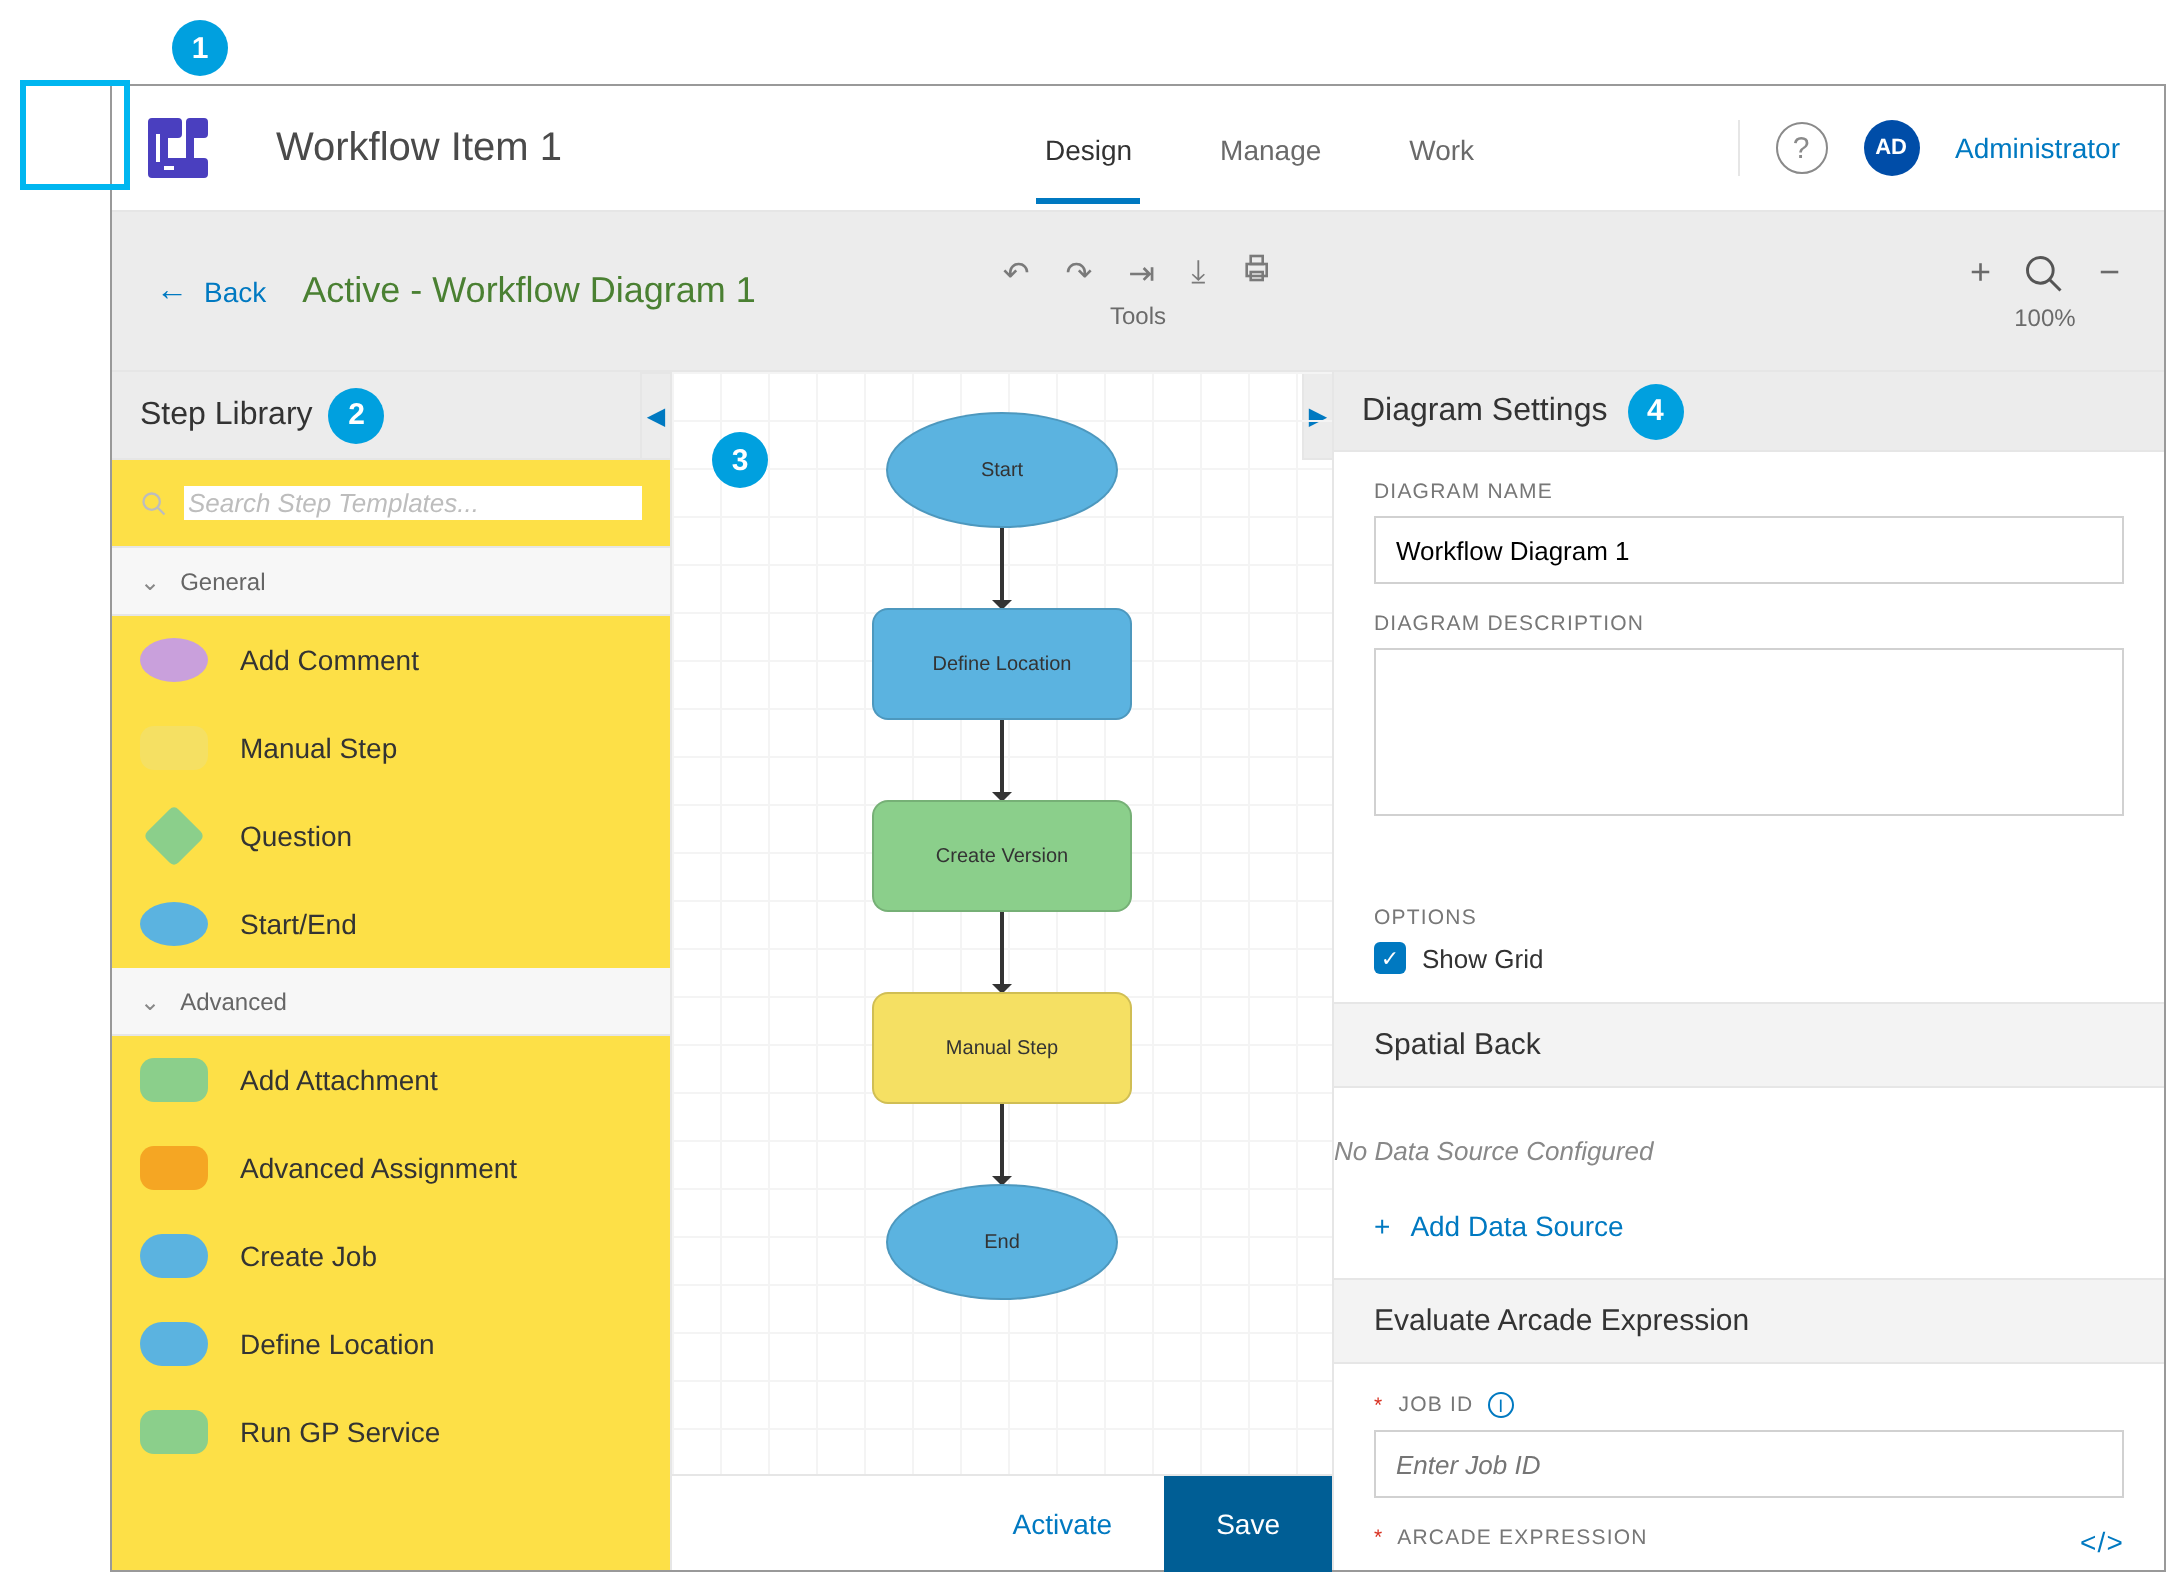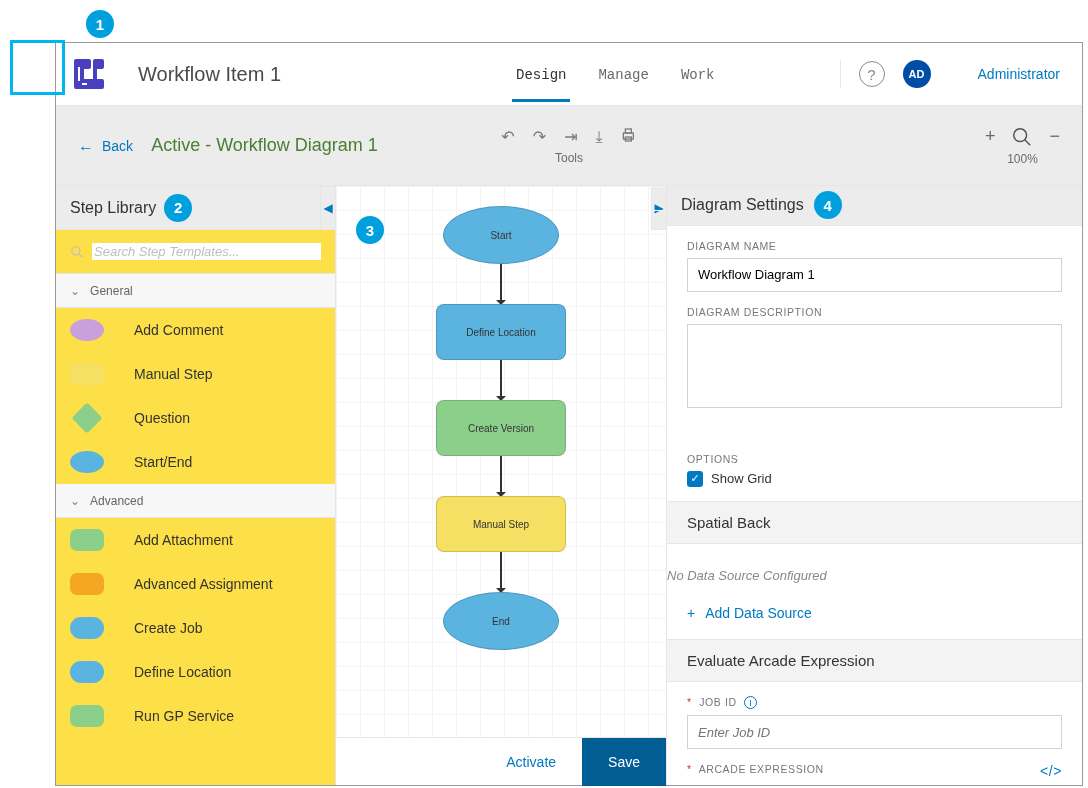--- a/index.html
+++ b/index.html
@@ -81,25 +81,24 @@
   .header-title{
     font-size:20px;
     font-weight:400;
     color:#4a4a4a;
     margin-left:26px;
     flex:0 0 auto;
   }
   .tabs{
     margin-left:auto;
     display:flex;
-    gap:24px;
+    gap:36px;
     align-items:center;
     margin-right:auto;
     padding-left:110px;
-    font-family:Liberation Mono, monospace;
   }
   .tab{
     font-size:14px;
     color:var(--text-light);
     padding:20px 4px 16px;
     border-bottom:3px solid transparent;
     cursor:pointer;
   }
   .tab.active{border-bottom-color:var(--blue);color:var(--text);}
   .header-right{display:flex;align-items:center;gap:18px;}
@@ -109,21 +108,21 @@
     border:1.5px solid #8a8a8a;color:#8a8a8a;
     display:flex;align-items:center;justify-content:center;
     font-size:15px;cursor:pointer;
   }
   .avatar{
     width:28px;height:28px;border-radius:50%;
     background:var(--avatar-bg);color:#fff;
     font-size:11px;font-weight:600;
     display:flex;align-items:center;justify-content:center;
   }
-  .user-name{color:var(--blue-link);font-size:14px;margin-left:29px;}
+  .user-name{color:var(--blue-link);font-size:14px;}
   
   .toolbar{
     height:80px;
     background:#ececec;
     border-bottom:1px solid var(--border-light);
     display:flex;align-items:center;
     padding:0 22px;
     position:relative;
   }
   .back-link{color:var(--blue-link);font-size:14px;display:flex;align-items:center;gap:8px;cursor:pointer;}
@@ -177,21 +176,21 @@
   }
   .search-row input::placeholder{color:#bdbdbd;font-style:italic;}
   .cat-header{
     height:34px;display:flex;align-items:center;gap:10px;
     padding:0 14px;background:#f7f7f7;border-bottom:1px solid var(--border-light);
     font-size:12px;color:#666;cursor:pointer;
   }
   .chev{font-size:12px;color:#888;}
   .step-list{display:flex;flex-direction:column;}
   .step-item{
-    height:44px;display:flex;align-items:center;gap:30px;
+    height:44px;display:flex;align-items:center;gap:16px;
     padding:0 14px;cursor:grab;
   }
   .shape{flex:0 0 34px;height:22px;}
   .shape.ellipse{border-radius:50%/50%;}
   .shape.round{border-radius:7px;}
   .shape.pill{border-radius:11px;}
   .shape.diamond{
     width:22px;height:22px;transform:rotate(45deg);margin:0 6px;
     border-radius:3px;flex:0 0 22px;
   }

